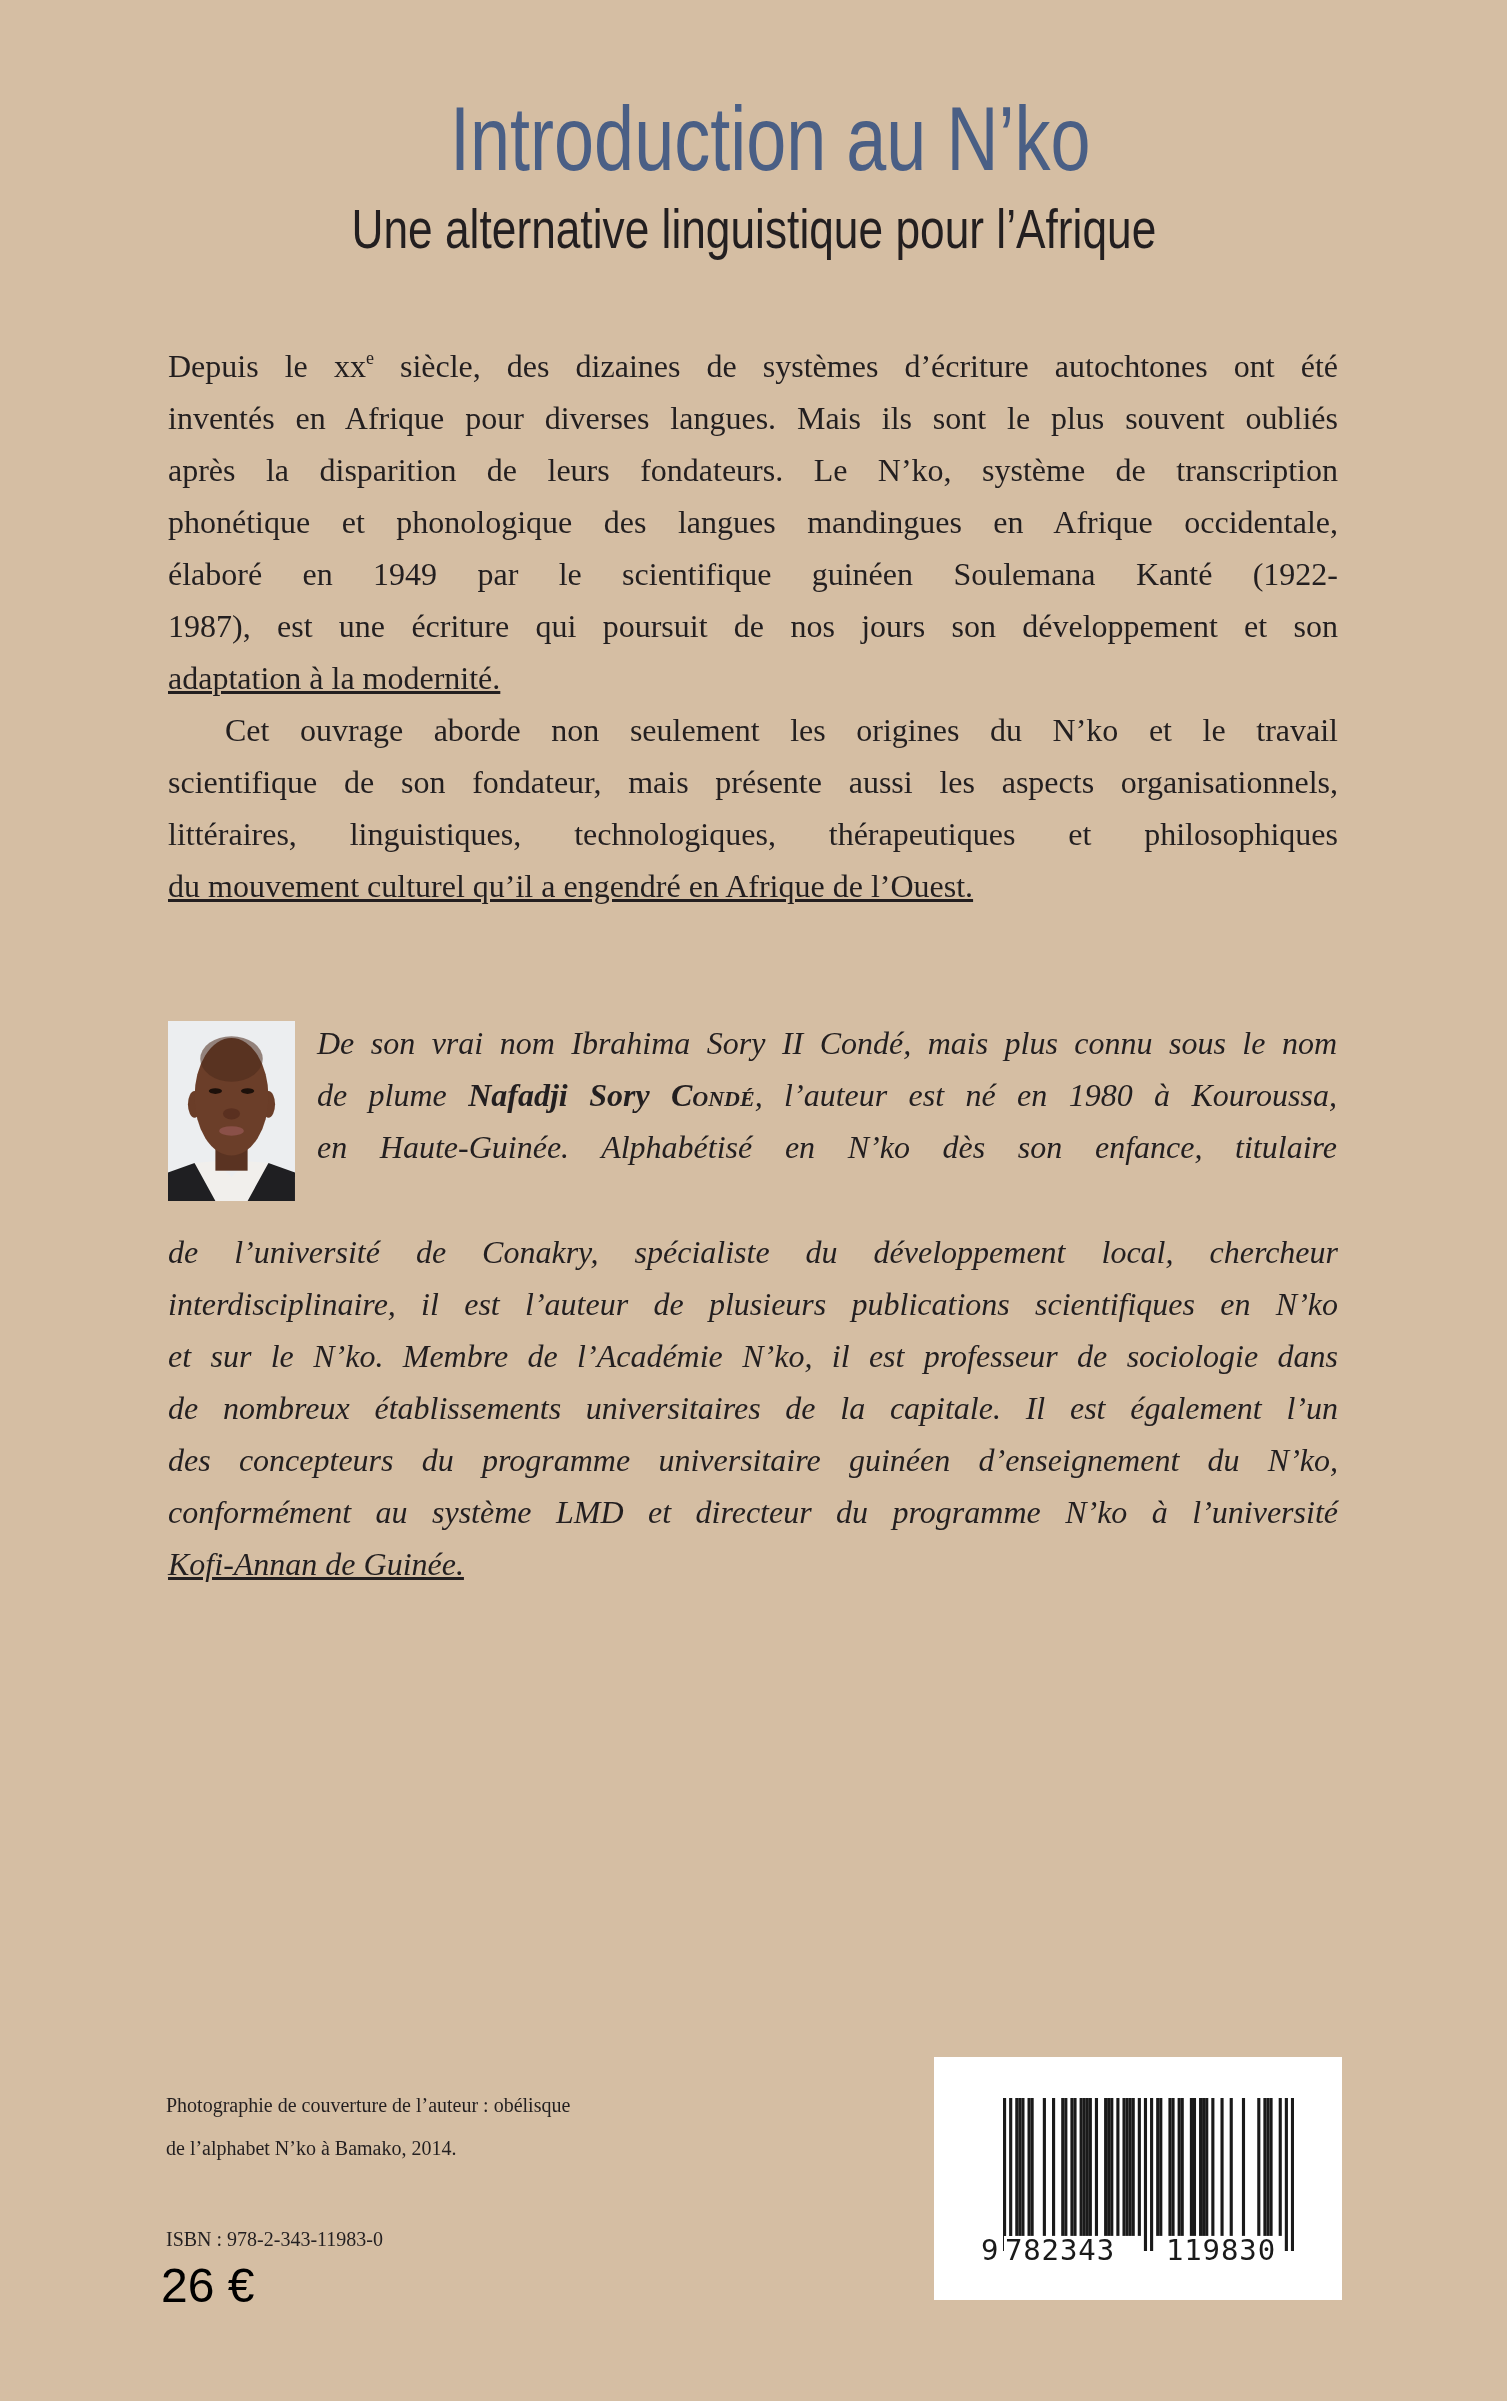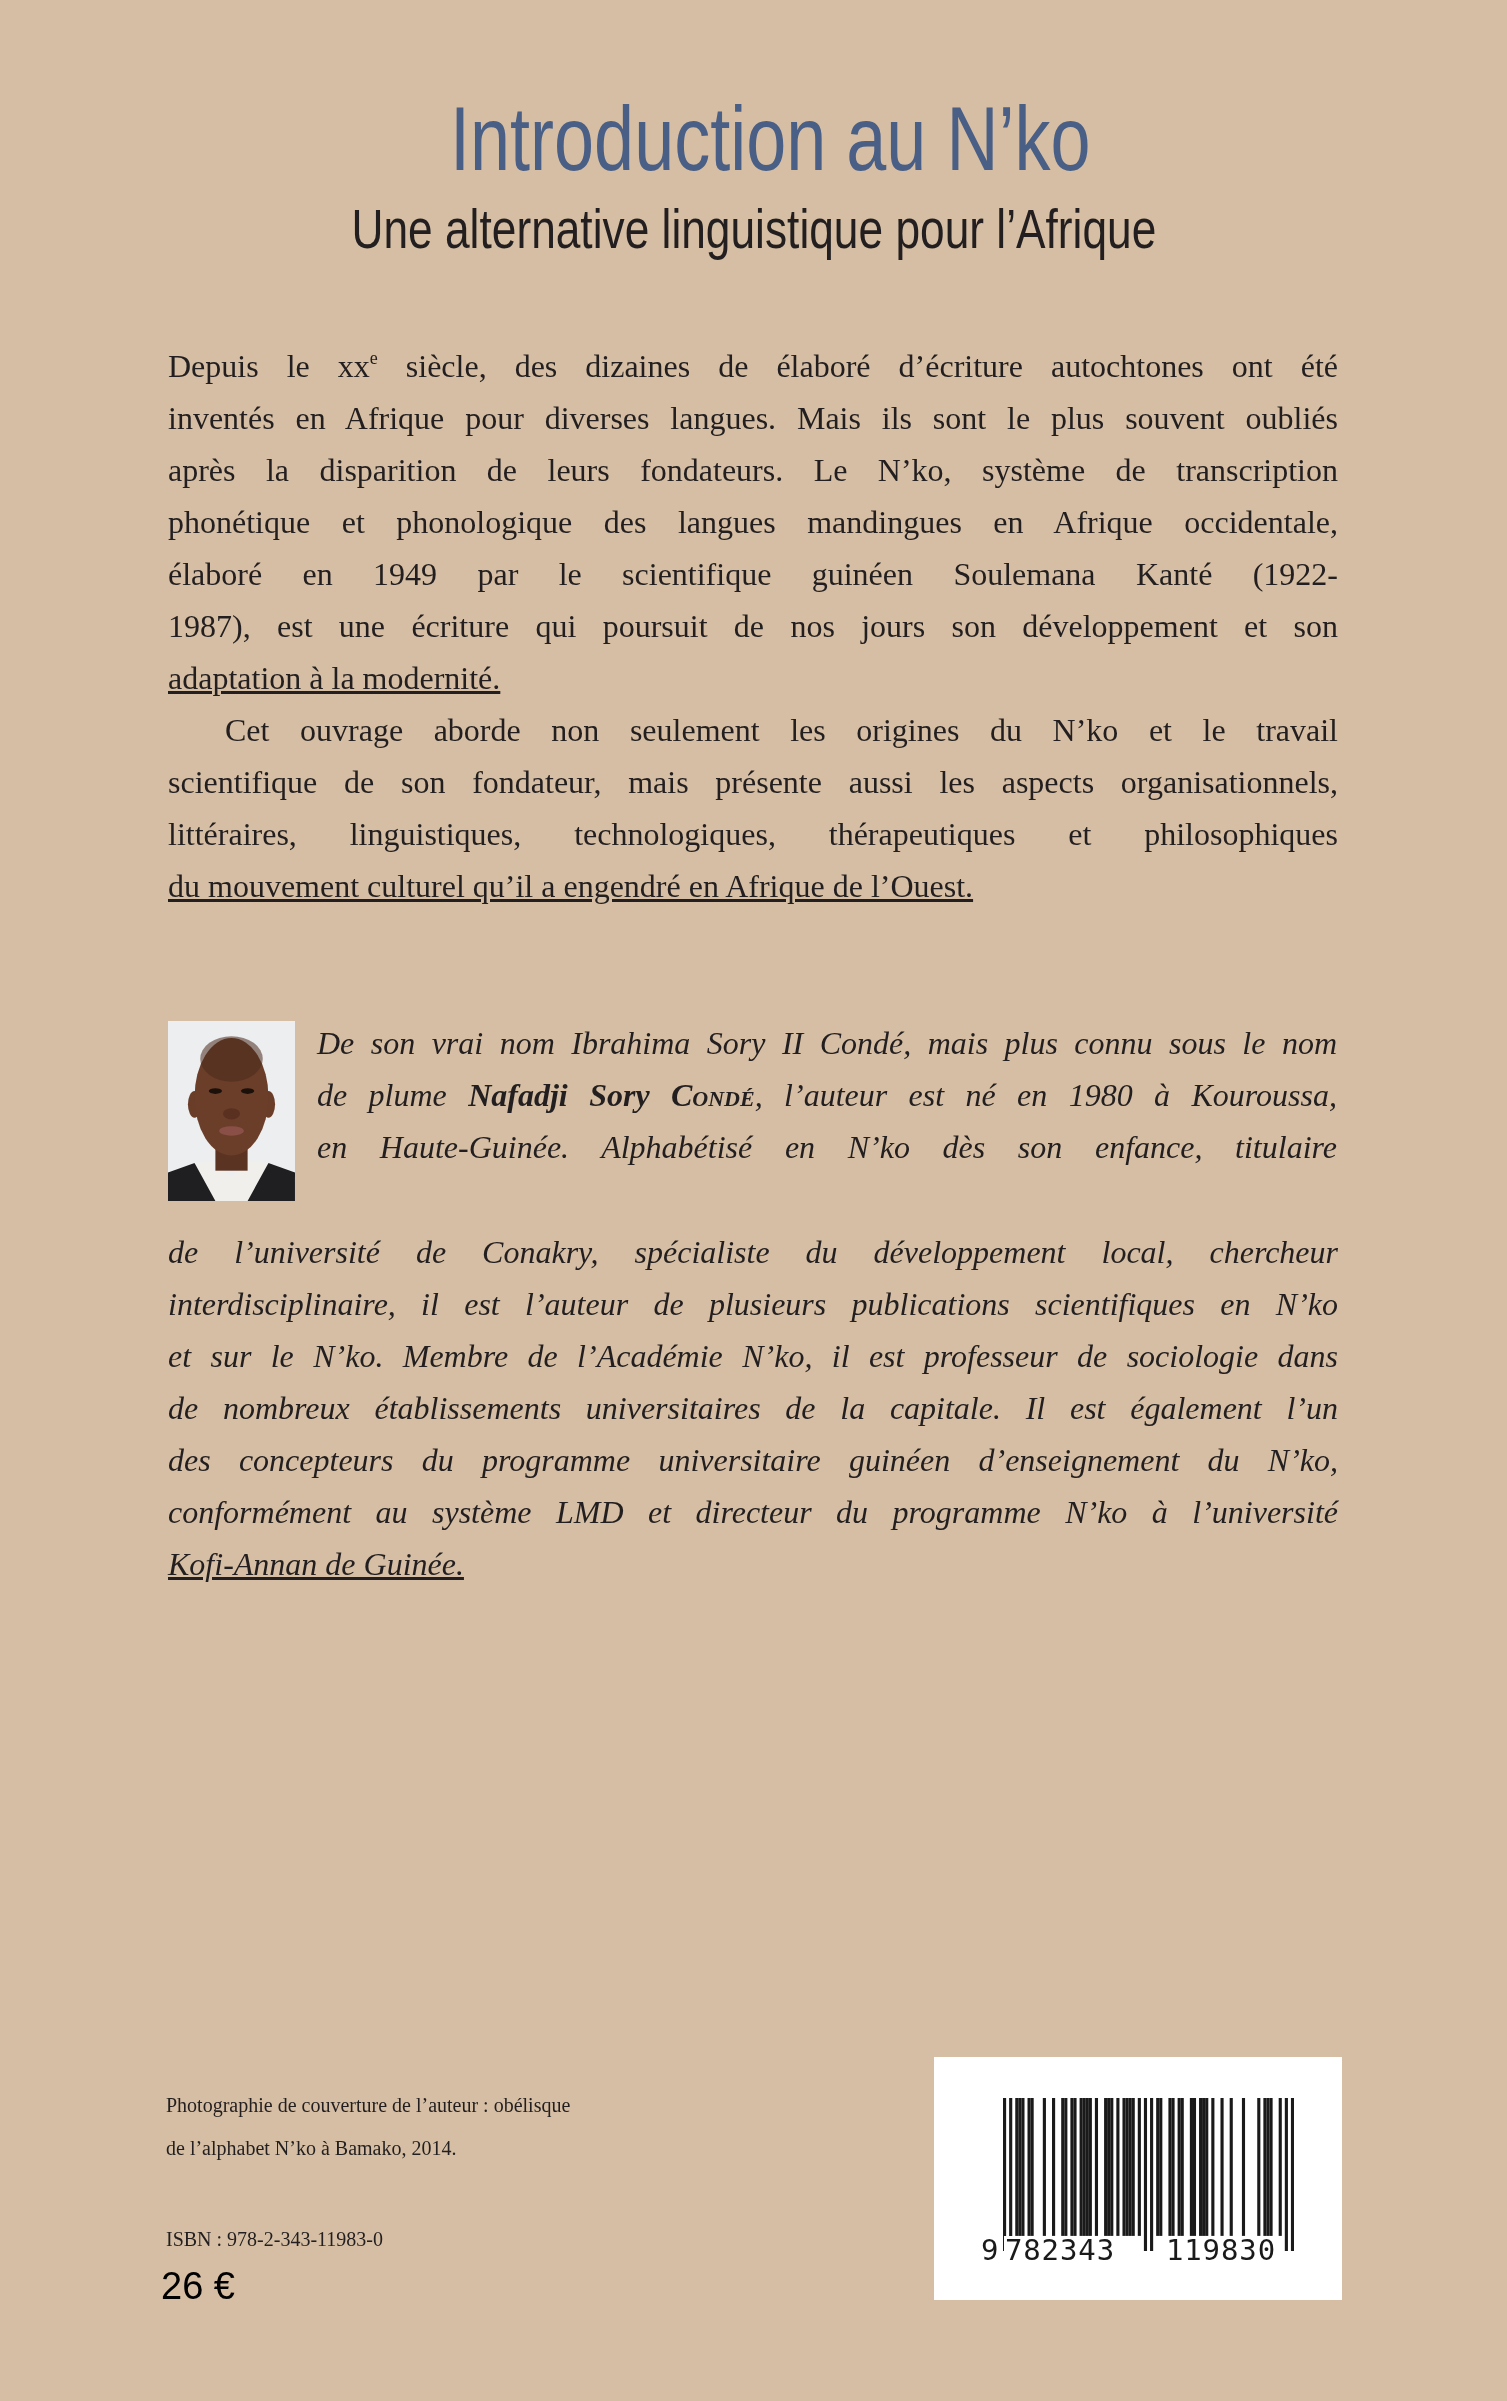--- a/index.html
+++ b/index.html
@@ -32,42 +32,42 @@
   .author-name { font-weight: bold; }
   .smallcaps { font-variant: small-caps; }
   .photo {
     position: absolute; left: 168px; top: 1021px; width: 127px; height: 180px;
     background: #eceef0; overflow: hidden;
   }
   .credit {
     font-family: Liberation Serif, serif; font-size: 20px; line-height: 43px;
   }
   .price {
-    font-family: "Liberation Sans", sans-serif; font-size: 38px; line-height: 44px; color: #000;
+    font-family: "Liberation Sans", sans-serif; font-size: 48px; line-height: 44px; color: #000;
   }
   .barcode-box {
     position: absolute; left: 934px; top: 2057px; width: 408px; height: 243px; background: #fff;
   }
   .barcode-digits {
     position: absolute; font-family: "DejaVu Sans Mono", monospace; font-size: 29px;
     line-height: 29px; color: #1a1a1a; background: #fff; padding: 0 0.9px;
   }
 </style>
 </head>
 <body>
 
 <div class="title-wrap" style="top:94px;padding-left:16px;">
   <span class="title">Introduction au N’ko</span>
 </div>
 <div class="title-wrap" style="top:202px;">
   <span class="subtitle">Une alternative linguistique pour l’Afrique</span>
 </div>
 
 <div class="abs body-block" style="left:168px; top:340px; width:1170px;">
-  <div class="line"><span>Depuis le xx</span><sup style="font-size:18px; vertical-align: 13.2px; line-height:0;">e</sup><span> siècle, des dizaines de élaboré d’écriture autochtones ont été</span></div>
+  <div class="line"><span>Depuis le xx</span><sup style="font-size:18px; vertical-align: 13.2px; line-height:0;">e</sup><span> siècle, des dizaines de systèmes d’écriture autochtones ont été</span></div>
   <div class="line">inventés en Afrique pour diverses langues. Mais ils sont le plus souvent oubliés</div>
   <div class="line">après la disparition de leurs fondateurs. Le N’ko, système de transcription</div>
   <div class="line">phonétique et phonologique des langues mandingues en Afrique occidentale,</div>
   <div class="line">élaboré en 1949 par le scientifique guinéen Soulemana Kanté (1922-</div>
   <div class="line">1987), est une écriture qui poursuit de nos jours son développement et son</div>
   <div class="line last">adaptation à la modernité.</div>
   <div class="line indent">Cet ouvrage aborde non seulement les origines du N’ko et le travail</div>
   <div class="line">scientifique de son fondateur, mais présente aussi les aspects organisationnels,</div>
   <div class="line">littéraires, linguistiques, technologiques, thérapeutiques et philosophiques</div>
   <div class="line last">du mouvement culturel qu’il a engendré en Afrique de l’Ouest.</div>

